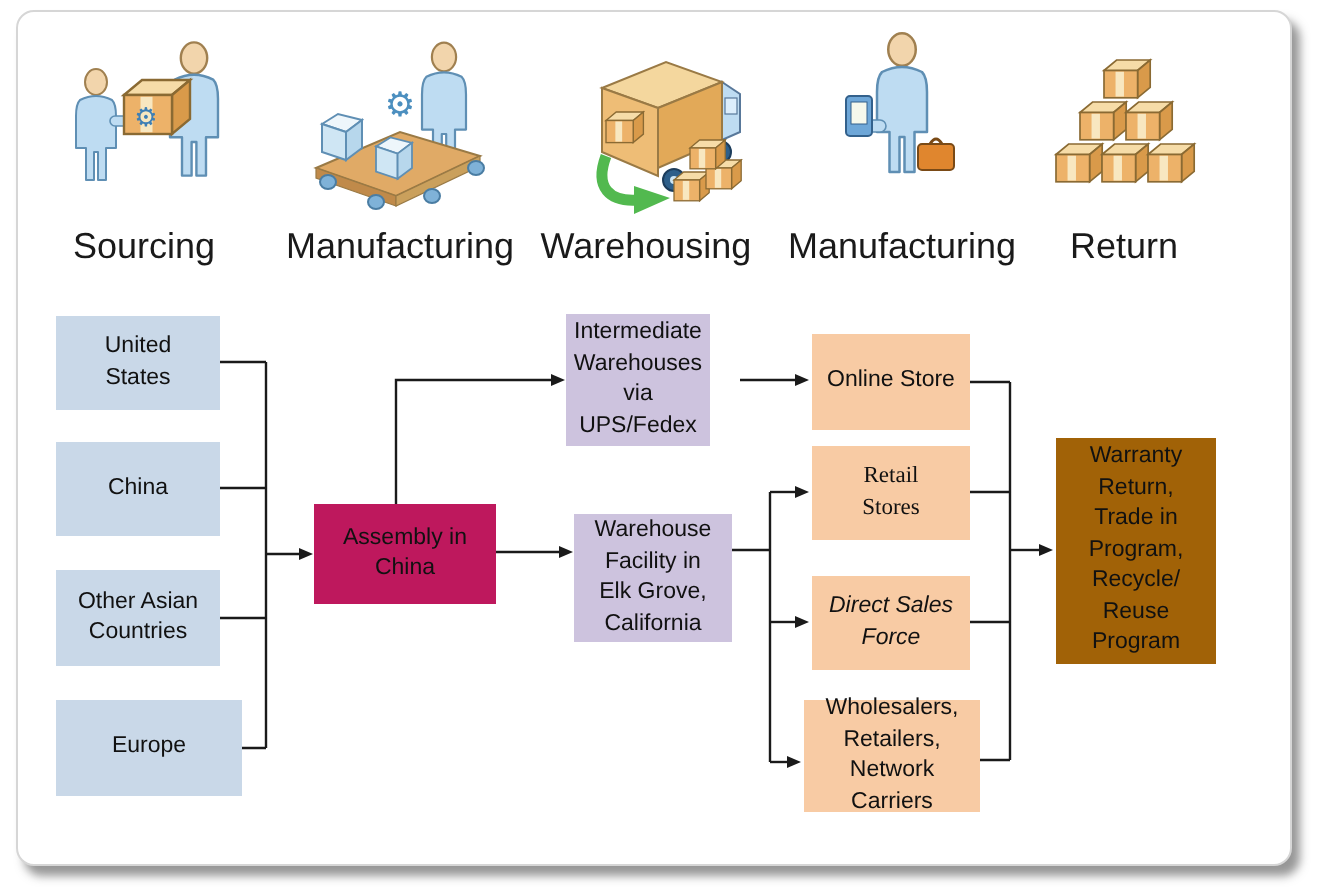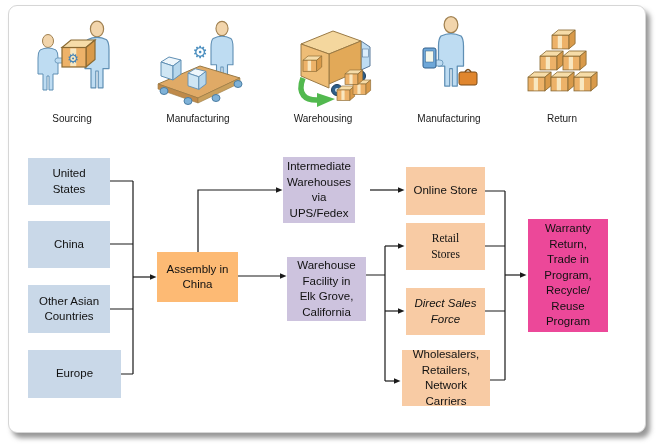--- a/index.html
+++ b/index.html
@@ -7,21 +7,21 @@
     width:659px;height:446px;position:relative;overflow:hidden;
     background:#ffffff;font-family:"Liberation Sans",sans-serif;
   }
   .canvas{
     position:absolute;left:8px;top:5px;width:636px;height:426px;
     background:#ffffff;border:1px solid #d6d6d6;border-radius:9px;
     box-shadow:4px 5px 5px rgba(95,95,95,.65);
   }
   .stage{position:absolute;top:14px;width:110px;text-align:center;}
   .stage svg{display:block;margin:0 auto;}
-  .stage-label{font-size:10px;color:#1a1a1a;margin-top:3px;}
+  .stage-label{font-size:18px;color:#1a1a1a;margin-top:3px;}
   .connectors{position:absolute;left:0;top:0;pointer-events:none;}
   .node{
     position:absolute;display:flex;align-items:center;justify-content:center;
     text-align:center;white-space:pre-line;
     font-size:11.5px;line-height:15.5px;color:#111;
   }
 </style>
 </head>
 <body>
 
@@ -146,21 +146,21 @@
   </g>
 </svg>
 
 <div class="node" style="left: 28px; top: 158px; width: 82px; height: 47px; background-color: rgb(201, 216, 232);">United
 States</div>
 <div class="node" style="left: 28px; top: 221px; width: 82px; height: 47px; background-color: rgb(201, 216, 232);">China</div>
 <div class="node" style="left: 28px; top: 285px; width: 82px; height: 48px; background-color: rgb(201, 216, 232);">Other Asian
 Countries</div>
 <div class="node" style="left: 28px; top: 350px; width: 93px; height: 48px; background-color: rgb(201, 216, 232);">Europe</div>
 
-<div class="node" style="left: 157px; top: 252px; width: 81px; height: 50px; background-color: #fdba74;">Assembly in
+<div class="node" style="left: 157px; top: 252px; width: 91px; height: 50px; background-color: #be185d;">Assembly in
 China</div>
 
 <div class="node" style="left: 283px; top: 157px; width: 72px; height: 66px; background-color: rgb(205, 195, 222);">Intermediate
 Warehouses
 via
 UPS/Fedex</div>
 <div class="node" style="left: 287px; top: 243px; width: 79px; height: 64px; background-color: rgb(205, 195, 222); margin-top: 14px;">Warehouse
 Facility in
 Elk Grove,
 California</div>
@@ -168,19 +168,19 @@
 <div class="node" style="left: 406px; top: 167px; width: 79px; height: 48px; background-color: rgb(248, 203, 164);">Online Store</div>
 <div class="node" style="left: 406px; top: 223px; width: 79px; height: 47px; background-color: rgb(248, 203, 164); font-family: Liberation Serif, serif;">Retail
 Stores</div>
 <div class="node" style="left: 406px; top: 288px; width: 79px; height: 47px; background-color: rgb(248, 203, 164); font-style: italic;">Direct Sales
 Force</div>
 <div class="node" style="left: 402px; top: 350px; width: 88px; height: 56px; background-color: rgb(248, 203, 164);">Wholesalers,
 Retailers,
 Network
 Carriers</div>
 
-<div class="node" style="left: 528px; top: 219px; width: 80px; height: 113px; background-color: #ec4899;">Warranty
+<div class="node" style="left: 528px; top: 219px; width: 80px; height: 113px; background-color: #a16207;">Warranty
 Return,
 Trade in
 Program,
 Recycle/
 Reuse
 Program</div>
 
 </body></html>

